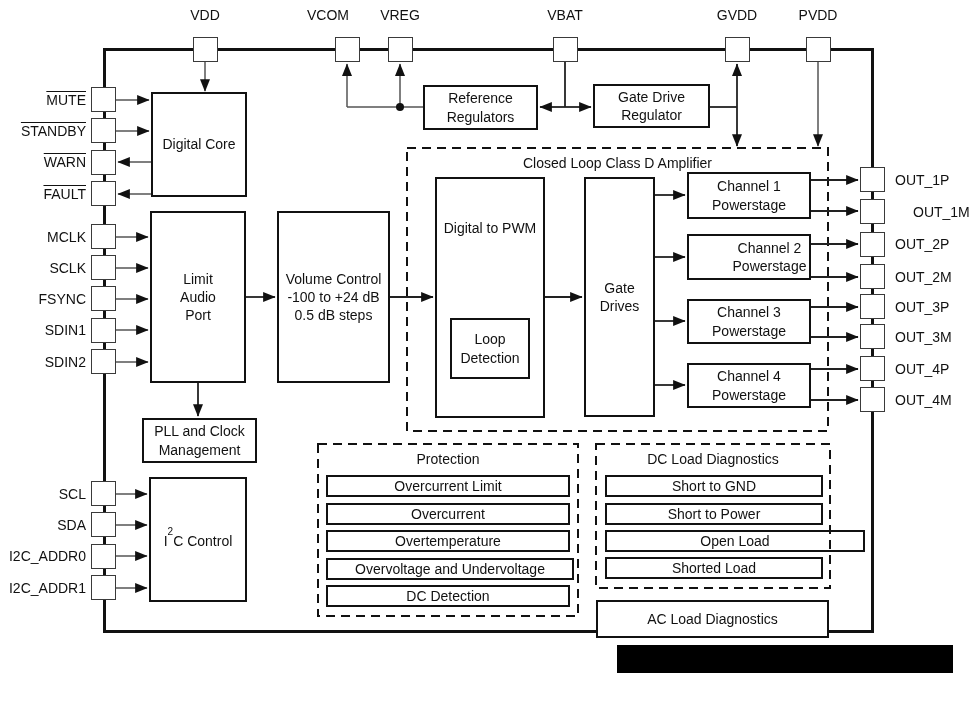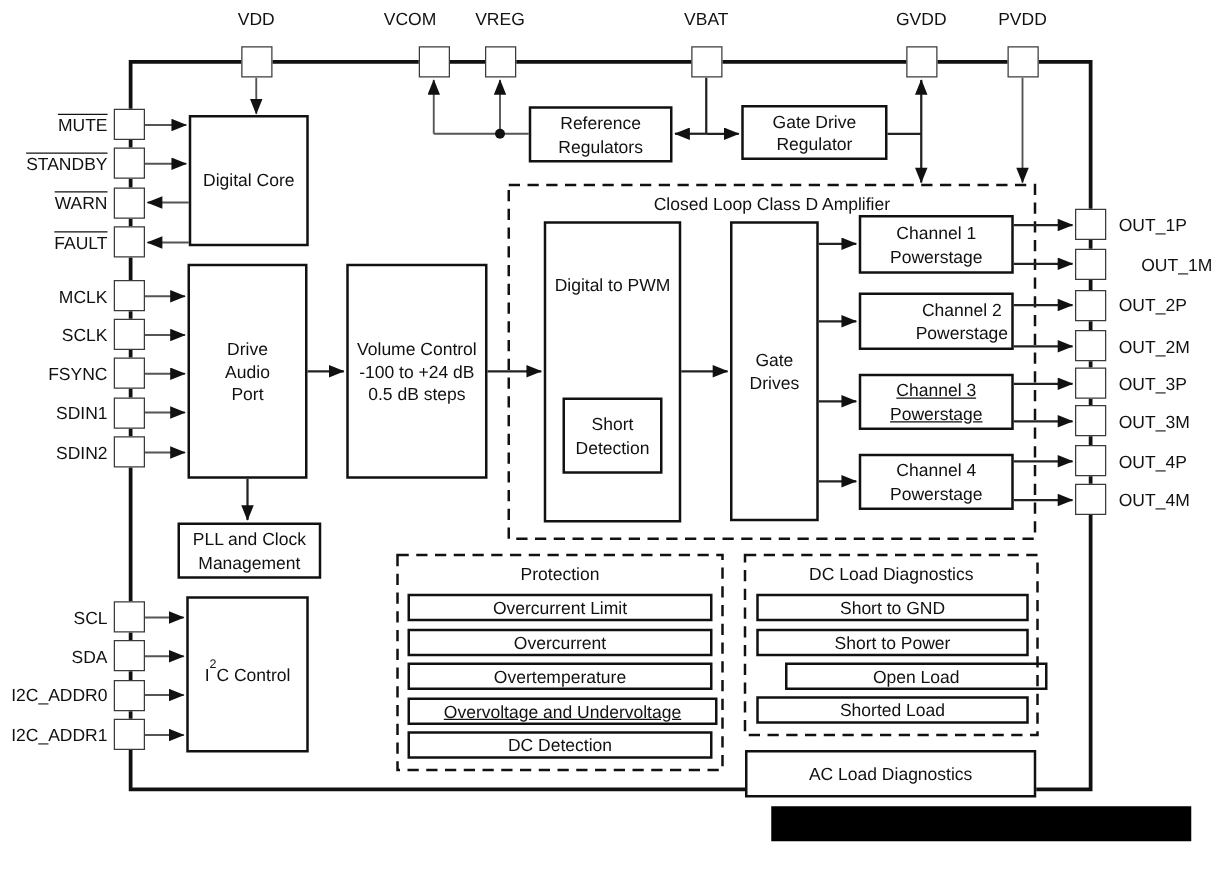--- a/index.html
+++ b/index.html
@@ -36,21 +36,21 @@
 
 <div id="stage">
 
   <div class="abs chip" style="left:103px;top:48px;width:771px;height:585px;"></div>
 
   <div class="block" style="left:151px;top:92px;width:96px;height:105px;">
     <div>Digital Core</div>
   </div>
 
   <div class="block" style="left:150px;top:211px;width:96px;height:172px;">
-    <div>Drive</div>
+    <div>Limit</div>
     <div>Audio</div>
     <div>Port</div>
   </div>
 
   <div class="block" style="left:277px;top:211px;width:113px;height:172px;">
     <div>Volume Control</div>
     <div>-100 to +24 dB</div>
     <div>0.5 dB steps</div>
   </div>
 
@@ -71,38 +71,38 @@
   <div class="block" style="left:593px;top:84px;width:117px;height:44px;">
     <div>Gate Drive</div>
     <div>Regulator</div>
   </div>
 
   <div class="block topalign" style="left:435px;top:177px;width:110px;height:241px;">
     <div>Digital to PWM</div>
   </div>
 
   <div class="block" style="left:450px;top:318px;width:80px;height:61px;">
-    <div>Short</div>
+    <div>Loop</div>
     <div>Detection</div>
   </div>
 
   <div class="block" style="left:584px;top:177px;width:71px;height:240px;">
     <div>Gate</div>
     <div>Drives</div>
   </div>
 
   <div class="block" style="left:687px;top:172px;width:124px;height:47px;">
     <div>Channel 1</div>
     <div>Powerstage</div>
   </div>
   <div class="block" style="left:687px;top:234px;width:124px;height:46px;padding-left:41px;">
     <div>Channel 2</div>
     <div>Powerstage</div>
   </div>
-  <div class="block" style="left:687px;top:299px;width:124px;height:45px;text-decoration:underline;">
+  <div class="block" style="left:687px;top:299px;width:124px;height:45px;">
     <div>Channel 3</div>
     <div>Powerstage</div>
   </div>
   <div class="block" style="left:687px;top:363px;width:124px;height:45px;">
     <div>Channel 4</div>
     <div>Powerstage</div>
   </div>
 
   <div class="dtitle" style="left:407px;top:155px;width:421px;">Closed Loop Class D Amplifier</div>
   <div class="dtitle" style="left:318px;top:451px;width:260px;">Protection</div>
@@ -110,34 +110,34 @@
 
   <div class="item" style="left:326px;top:475px;width:244px;height:22px;">
     <span>Overcurrent Limit</span>
     </div>
   <div class="item" style="left:326px;top:503px;width:244px;height:22px;">
     <span>Overcurrent</span>
     </div>
   <div class="item" style="left:326px;top:530px;width:244px;height:22px;">
     <span>Overtemperature</span>
     </div>
-  <div class="item" style="left:326px;top:558px;width:248px;height:22px;text-decoration:underline;">
+  <div class="item" style="left:326px;top:558px;width:248px;height:22px;">
     <span>Overvoltage and Undervoltage</span>
     </div>
   <div class="item" style="left:326px;top:585px;width:244px;height:22px;">
     <span>DC Detection</span>
     </div>
 
   <div class="item" style="left:605px;top:475px;width:218px;height:22px;">
     <span>Short to GND</span>
     </div>
   <div class="item" style="left:605px;top:503px;width:218px;height:22px;">
     <span>Short to Power</span>
     </div>
-  <div class="item" style="left:628px;top:530px;width:210px;height:22px;">
+  <div class="item" style="left:605px;top:530px;width:260px;height:22px;">
     <span>Open Load</span>
     </div>
   <div class="item" style="left:605px;top:557px;width:218px;height:22px;">
     <span>Shorted Load</span>
     </div>
 
   <div class="item" style="left:596px;top:600px;width:233px;height:38px;">
     <span>AC Load Diagnostics</span>
     </div>
 

